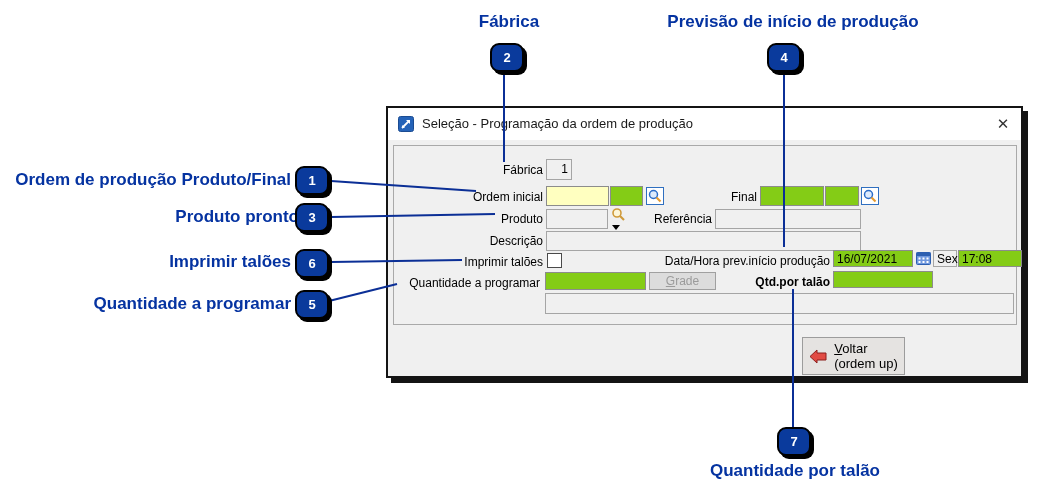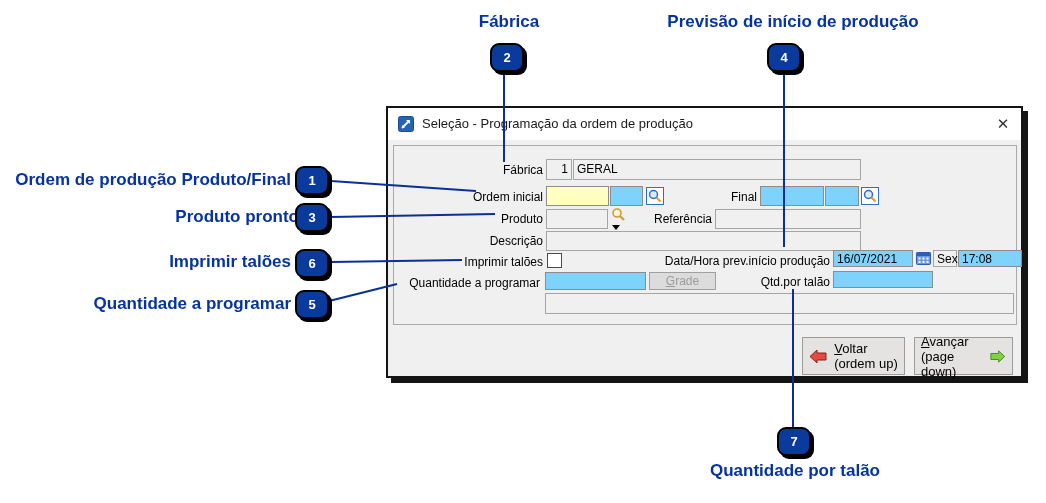--- a/index.html
+++ b/index.html
@@ -20,21 +20,21 @@
           border:2px solid #141414;box-shadow:5px 5px 0 #141414;z-index:10;}
   .titlebar{position:absolute;left:0;top:0;width:100%;height:32px;background:#ffffff;}
   .title-icon{position:absolute;left:10px;top:8px;width:16px;height:16px;}
   .title-text{position:absolute;left:34px;top:8px;font-size:13px;color:#1a1a1a;white-space:nowrap;}
   .close-btn{position:absolute;right:8px;top:6px;width:20px;height:20px;font-size:15px;color:#333;
              display:flex;align-items:center;justify-content:center;cursor:default;}
   .groupframe{position:absolute;left:5px;top:37px;width:622px;height:178px;border:1px solid #a9a9a9;}
 
   
   .lbl{position:absolute;font-size:12px;color:#000;text-align:right;white-space:nowrap;z-index:12;}
-  .fld{position:absolute;border:1px solid #8c8c8c;background:#7dd3fc;font-size:12px;color:#000;
+  .fld{position:absolute;border:1px solid #8c8c8c;background:#84cc16;font-size:12px;color:#000;
        box-sizing:border-box;padding:2px 3px;z-index:12;font-family:"Liberation Sans",sans-serif;}
   .fld.ro{background:#f0f0f0;border-color:#a5a5a5;}
   .fld.yellow{background:#ffffc0;}
   input.fld{outline:none;}
   .icon-btn{position:absolute;box-sizing:border-box;z-index:12;display:flex;align-items:center;
             justify-content:center;background:#fff;border:1px solid #2f6fc0;}
   .free-icon{position:absolute;z-index:12;}
   .chevron{position:absolute;width:0;height:0;border-left:4px solid transparent;
            border-right:4px solid transparent;border-top:5px solid #000;z-index:12;}
   .checkbox{position:absolute;width:13px;height:13px;background:#fff;border:1px solid #4a4a4a;z-index:12;}
@@ -59,21 +59,20 @@
         <path d="M4 9 v3 h3 z" fill="#fff"></path>
       </svg>
       <span class="title-text">Seleção - Programação da ordem de produção</span>
       <span class="close-btn">✕</span>
     </div>
     <div class="groupframe"></div>
   </div>
 
   <span class="lbl" style="left:430px;top:163px;width:113px;">Fábrica</span>
   <div class="fld ro" style="left:546px;top:159px;width:26px;height:21px;text-align:right;">1</div>
-  <div class="fld ro" style="left:573px;top:159px;width:288px;height:21px;">GERAL</div>
 
   <span class="lbl" style="left:430px;top:190px;width:113px;">Ordem inicial</span>
   <input class="fld yellow" style="left: 546px; top: 186px; width: 63px; height: 20px;">
   <input class="fld" style="left: 610px; top: 186px; width: 33px; height: 20px;">
   <span class="icon-btn" style="left:646px;top:187px;width:18px;height:18px;">
     <svg width="14" height="14" viewBox="0 0 14 14">
       <circle cx="5.5" cy="5.5" r="4" fill="#dceafc" stroke="#2b6cc8" stroke-width="1.5"></circle>
       <line x1="8.5" y1="8.5" x2="12.5" y2="12.5" stroke="#e59a2f" stroke-width="2.2"></line>
     </svg>
   </span>
@@ -121,38 +120,31 @@
     </svg>
   </span>
   <div class="fld ro" style="left:933px;top:250px;width:24px;height:17px;padding:1px 3px;">Sex</div>
   <input class="fld" style="left: 958px; top: 250px; width: 64px; height: 17px; padding: 1px 3px;" value="17:08">
 
   <span class="lbl" style="left:400px;top:276px;width:140px;">Quantidade a programar</span>
   <input class="fld" style="left: 545px; top: 272px; width: 101px; height: 18px;">
   <span class="btn-grade" style="left:649px;top:272px;width:67px;height:18px;">
       <span><span class="u">G</span><span>rade</span></span>
     </span>
-  <span class="lbl" style="left:700px;top:275px;width:130px;">Qtd.por talão</span>
+  <span class="lbl" style="left:700px;top:275px;width:130px;font-weight:bold;">Qtd.por talão</span>
   <input class="fld" style="left: 833px; top: 271px; width: 100px; height: 17px;">
 
   <div class="fld ro" style="left:545px;top:293px;width:469px;height:21px;"></div>
 
   <button class="btn" style="left:802px;top:337px;width:103px;height:38px;">
     <svg width="18" height="15" viewBox="0 0 18 15">
       <path d="M1 7.5 L8 1 v3 h9 v7 h-9 v3 z" fill="#e14b44" stroke="#8c1f1c"></path>
     </svg>
     <span class="txt"><span><span class="u">V</span><span>oltar</span></span><br>
       <span>(ordem up)</span></span>
-  </button>
-  <button class="btn" style="left:914px;top:337px;width:99px;height:38px;">
-    <span class="txt"><span><span class="u">A</span><span>vançar</span></span><br>
-      <span>(page down)</span></span>
-    <svg width="18" height="15" viewBox="0 0 18 15">
-      <path d="M17 7.5 L10 1 v3 h-9 v7 h9 v3 z" fill="#7ed23f" stroke="#3f7d1a"></path>
-    </svg>
   </button>
 
   <svg class="connectors" width="1046" height="503">
     <g stroke="#0b2f96" stroke-width="2" fill="none">
       <line x1="331" y1="181" x2="476" y2="191"></line>
       <line x1="504" y1="73" x2="504" y2="162"></line>
       <line x1="331" y1="217" x2="495" y2="214"></line>
       <line x1="784" y1="73" x2="784" y2="247"></line>
       <line x1="329" y1="301" x2="397" y2="284"></line>
       <line x1="331" y1="262" x2="462" y2="260"></line>

